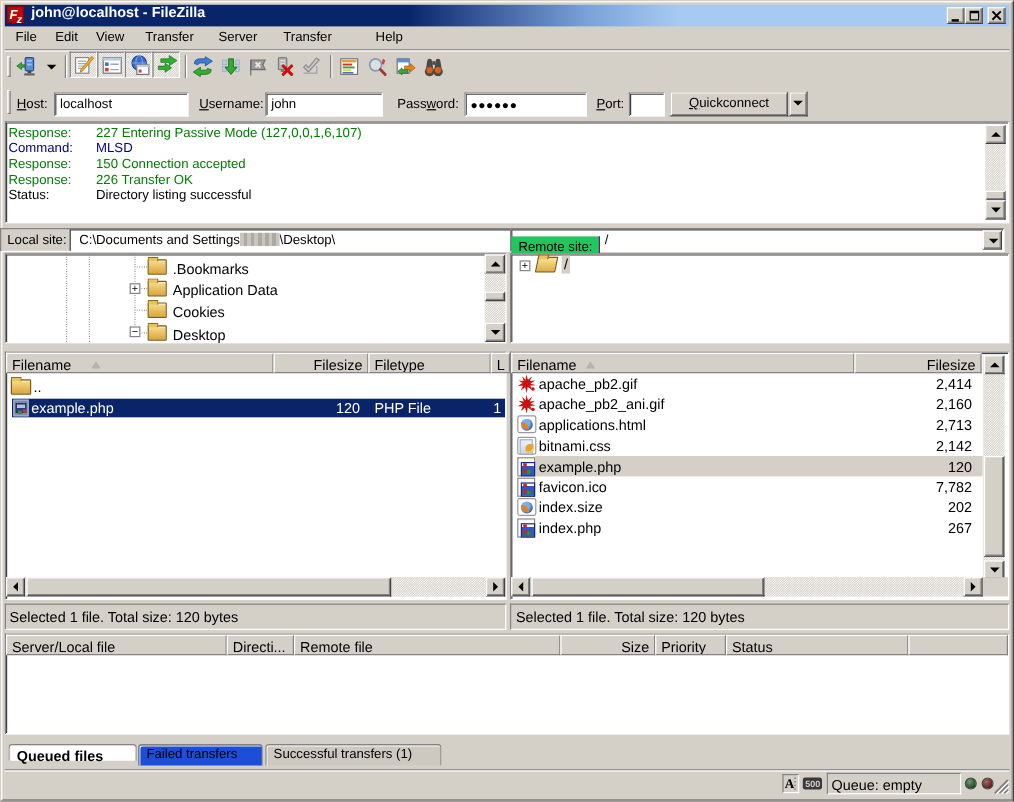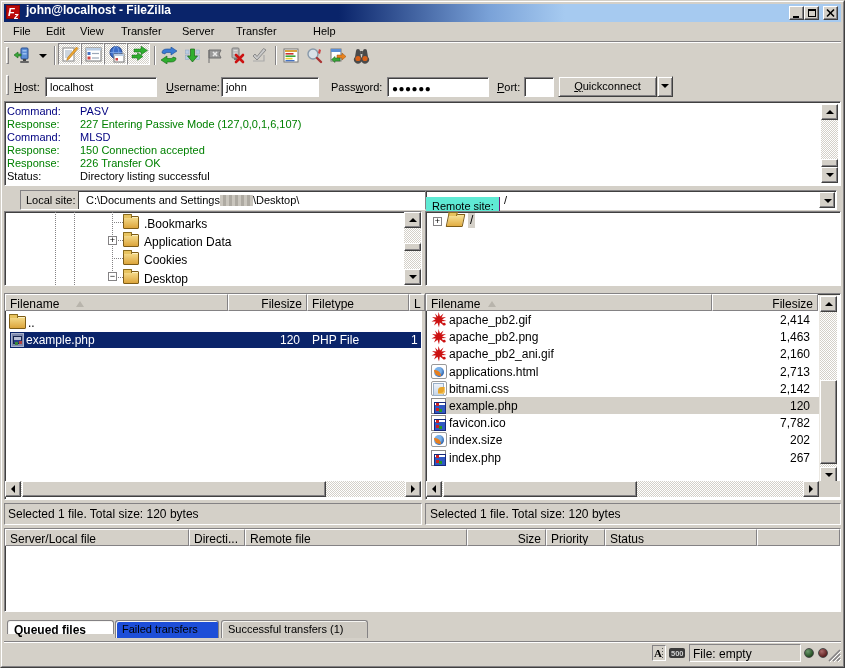--- a/index.html
+++ b/index.html
@@ -249,48 +249,47 @@
   </div>
 <div class="a" style="left:497px;top:81px"><span style="text-decoration:underline">P</span>ort:</div>
 <div class="a field" style="left:524px;top:77px;width:30px;height:20px"></div>
 <div class="a raised2" style="left:558px;top:76px;width:99px;height:21px;text-align:center;padding-top:3px"><span style="text-decoration:underline">Q</span>uickconnect</div>
 <div class="a raised2" style="left:657px;top:76px;width:16px;height:21px">
     <div class="tri-d" style="margin:7px 0 0 3px"></div>
   </div>
 
 <div class="a sunk2" style="left:4px;top:101px;width:837px;height:85px;background:#fff"></div>
 <div class="a" id="log" style="left:7px;top:105px;width:810px;line-height:13px">
-<div style="color:#000080"><span class="ll">Command:</span>PASV</div>
 <div style="color:#008000"><span class="ll">Response:</span>227 Entering Passive Mode (127,0,0,1,6,107)</div>
 <div style="color:#000080"><span class="ll">Command:</span>MLSD</div>
 <div style="color:#008000"><span class="ll">Response:</span>150 Connection accepted</div>
 <div style="color:#008000"><span class="ll">Response:</span>226 Transfer OK</div>
 <div style="color:#000"><span class="ll">Status:</span>Directory listing successful</div>
 </div>
 <div class="a" style="left:821px;top:104px;width:17px;height:79px">
  <div class="sbbtn a" style="left:0;top:0;width:17px;height:16px">
       <div class="tri-u"></div>
     </div>
  <div class="a dither" style="left:0;top:16px;width:17px;height:39px"></div>
  <div class="a raised" style="left:0;top:55px;width:17px;height:8px"></div>
  <div class="a dither" style="left:0;top:63px;width:17px;height:0px"></div>
  <div class="sbbtn a" style="left:0;top:63px;width:17px;height:16px">
       <div class="tri-d"></div>
     </div>
 </div>
 
-<div class="a field" style="left:20px;top:190px;width:496px;height:20px">
+<div class="a field" style="left:0;top:190px;width:496px;height:20px">
   <div class="a" style="left:0;top:0;width:58px;height:18px;background:#d4d0c8;border-right:1px solid #404040;padding:3px 0 0 5px">Local site:</div>
   <div class="a" style="left:65px;top:3px;white-space:nowrap">C:\Documents and Settings<span style="display:inline-block;width:33px;height:11px;vertical-align:-2px;background:repeating-linear-gradient(90deg,#cac6be 0 3px,#aeaaa2 3px 6px);filter:blur(0.5px)"></span>\Desktop\</div>
   <div class="a raised" style="right:1px;top:1px;width:16px;height:16px">
       <div class="tri-d" style="margin:6px 0 0 4px"></div>
     </div>
 </div>
 <div class="a field" style="left:425px;top:190px;width:412px;height:20px">
-  <div class="a" style="left:0;top:6px;width:74px;height:18px;background:#5eead4;border-right:1px solid #701a75;padding:3px 0 0 6px">Remote site:</div>
+  <div class="a" style="left:0;top:6px;width:74px;height:18px;background:#22c55e;border-right:1px solid #701a75;padding:3px 0 0 6px">Remote site:</div>
   <div class="a" style="left:78px;top:3px">/</div>
   <div class="a raised" style="right:1px;top:1px;width:16px;height:16px">
       <div class="tri-d" style="margin:6px 0 0 4px"></div>
     </div>
 </div>
 
 <div class="a sunk2" style="left:4px;top:211px;width:418px;height:75px;background:#fff"></div>
 <div class="a" style="left:4px;top:211px;width:418px;height:75px;overflow:hidden;font-size:12px">
   <div class="a dotv" style="left:51px;top:1px;height:73px"></div>
   <div class="a dotv" style="left:70px;top:1px;height:73px"></div>
@@ -374,30 +373,20 @@
       <span class="fn">apache_pb2.gif</span>
       <span class="fs">2,414</span>
     </div>
   <div class="rrow">
       <span class="ic">
         <svg width="16" height="16" viewBox="0 0 16 16">
           <path d="M7.5 0 L9 4.5 L12.5 1.5 L10.5 5.5 L15 5 L11 7.5 L15.5 9 L10.8 9.3 L13 13.5 L8.8 10.5 L8 15.5 L6.5 10.7 L3 13.5 L4.8 9.5 L0.5 9.5 L4.5 7.2 L1 5 L5.5 5.5 L4 1.5 L7 4.5 Z" fill="#cc1111"></path>
           <circle cx="13.2" cy="12.2" r="1.4" fill="#cc1111"></circle>
         </svg>
       </span>
-      <span class="fn">apache_pb2.png</span>
-      <span class="fs">1,463</span>
-    </div>
-  <div class="rrow">
-      <span class="ic">
-        <svg width="16" height="16" viewBox="0 0 16 16">
-          <path d="M7.5 0 L9 4.5 L12.5 1.5 L10.5 5.5 L15 5 L11 7.5 L15.5 9 L10.8 9.3 L13 13.5 L8.8 10.5 L8 15.5 L6.5 10.7 L3 13.5 L4.8 9.5 L0.5 9.5 L4.5 7.2 L1 5 L5.5 5.5 L4 1.5 L7 4.5 Z" fill="#cc1111"></path>
-          <circle cx="13.2" cy="12.2" r="1.4" fill="#cc1111"></circle>
-        </svg>
-      </span>
       <span class="fn">apache_pb2_ani.gif</span>
       <span class="fs">2,160</span>
     </div>
   <div class="rrow">
       <span class="ic icff"></span>
       <span class="fn">applications.html</span>
       <span class="fs">2,713</span>
     </div>
   <div class="rrow">
       <span class="ic iccss"></span>
@@ -473,21 +462,21 @@
       <rect x="9" y="5" width="1" height="1" fill="#555"></rect>
       <rect x="9" y="8" width="1" height="1" fill="#555"></rect>
       <rect x="9" y="11" width="1" height="1" fill="#555"></rect>
     </svg>
 </div>
 <div class="a" style="left:669px;top:648px;width:16px;height:10px;background:#3a3a3a;border-radius:2px">
   <svg width="16" height="10" viewBox="0 0 16 10">
       <text x="2" y="8" font-size="7.5" font-weight="bold" fill="#cfcfcf" font-family="Liberation Sans">500</text>
     </svg>
 </div>
-<div class="a sunk" style="left:689px;top:644px;width:112px;height:18px;background:#d4d0c8;padding:2px 0 0 3px;font-size:12px">File: empty</div>
+<div class="a sunk" style="left:689px;top:644px;width:112px;height:18px;background:#d4d0c8;padding:2px 0 0 3px;font-size:12px">Queue: empty</div>
 <div class="a" style="left:804px;top:648px;width:10px;height:10px;border-radius:50%;background:radial-gradient(circle at 35% 30%,#6f9a6f,#1f4a1f 75%);border:1px solid #4a4a4a"></div>
 <div class="a" style="left:818px;top:648px;width:10px;height:10px;border-radius:50%;background:radial-gradient(circle at 35% 30%,#aa6a6a,#5a1d1d 75%);border:1px solid #4a4a4a"></div>
 <svg class="a" style="left:828px;top:649px" width="13" height="13" viewBox="0 0 13 13">
     <g stroke="#848284" stroke-width="1.6">
       <line x1="12" y1="1" x2="1" y2="12"></line>
       <line x1="12" y1="5" x2="5" y2="12"></line>
       <line x1="12" y1="9" x2="9" y2="12"></line>
     </g>
     <g stroke="#fff" stroke-width="1">
       <line x1="13" y1="2" x2="2" y2="13"></line>

